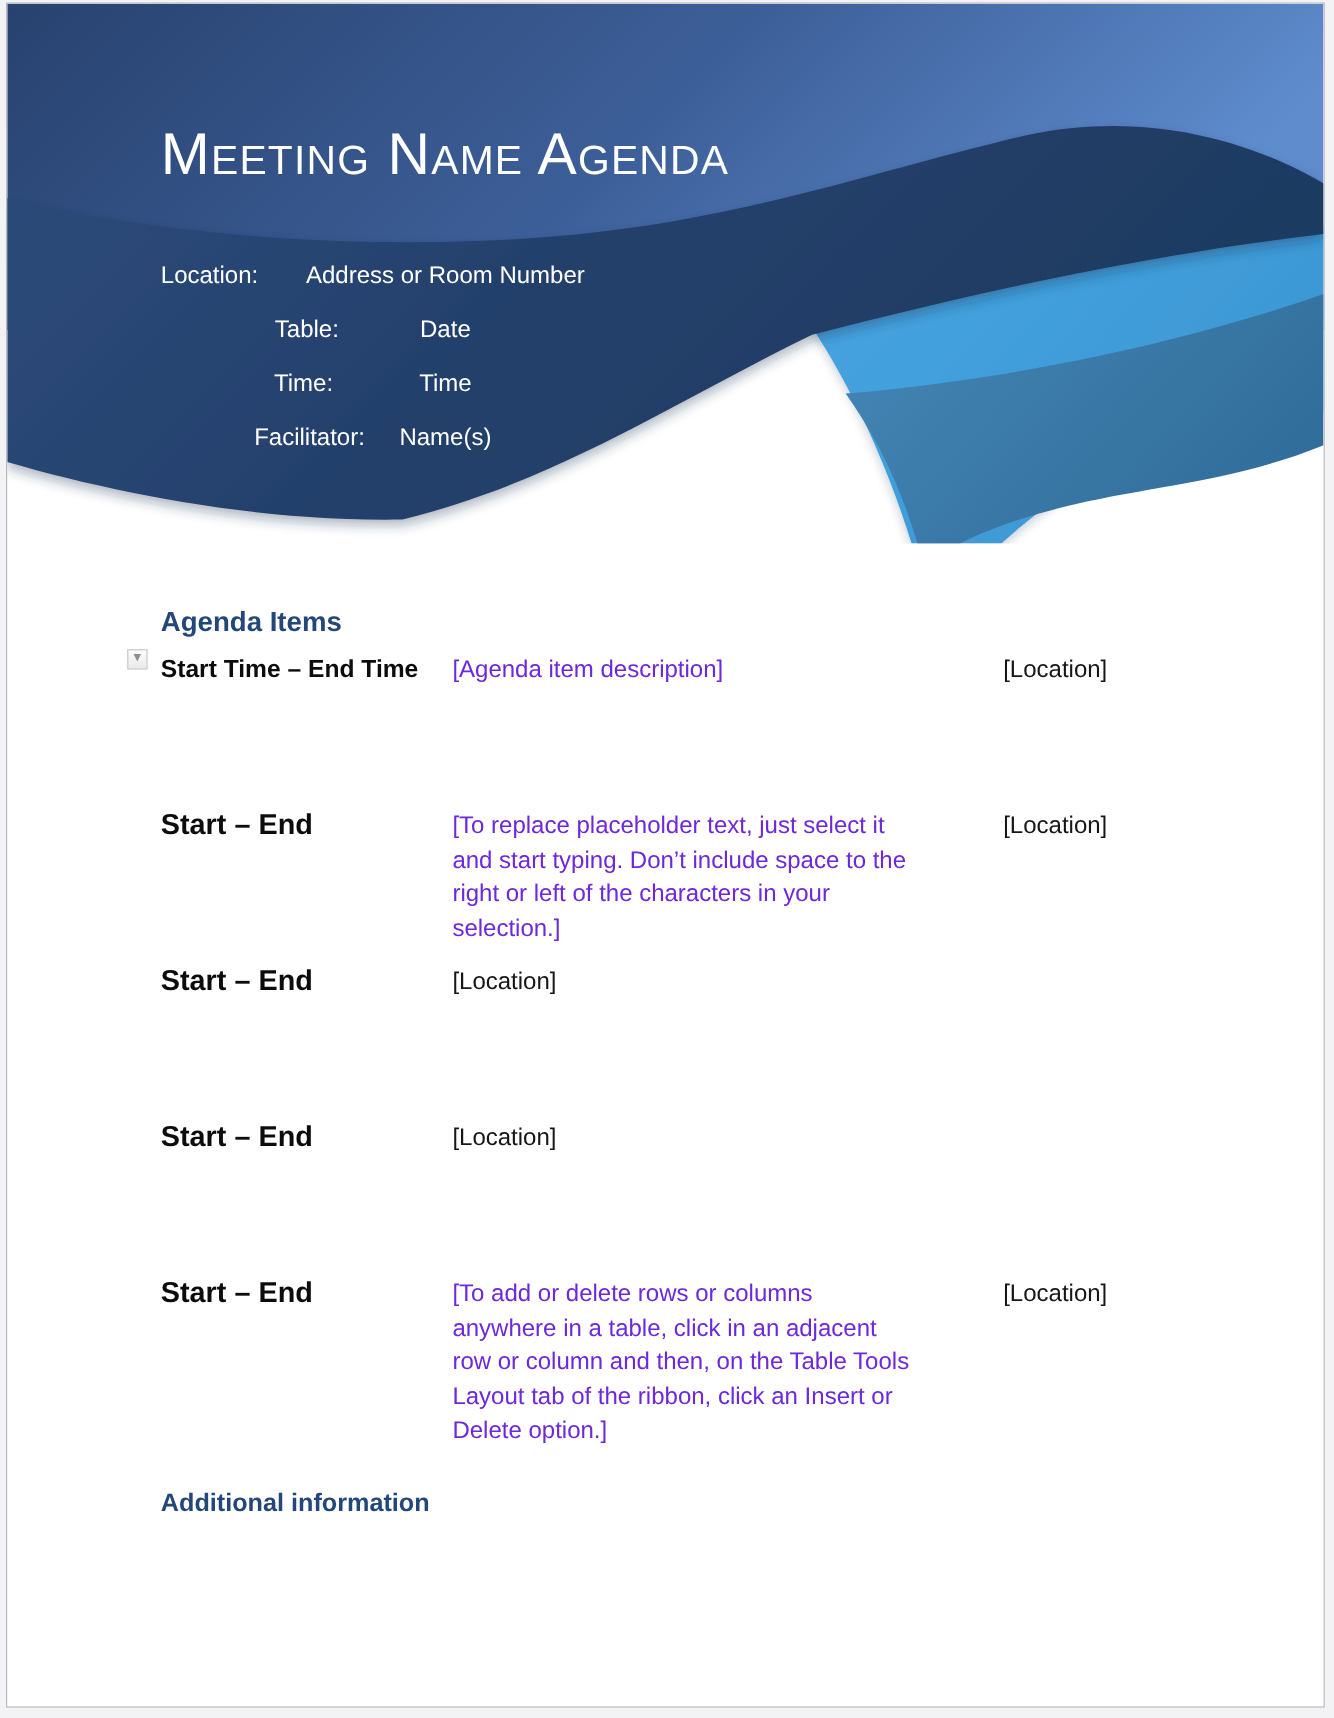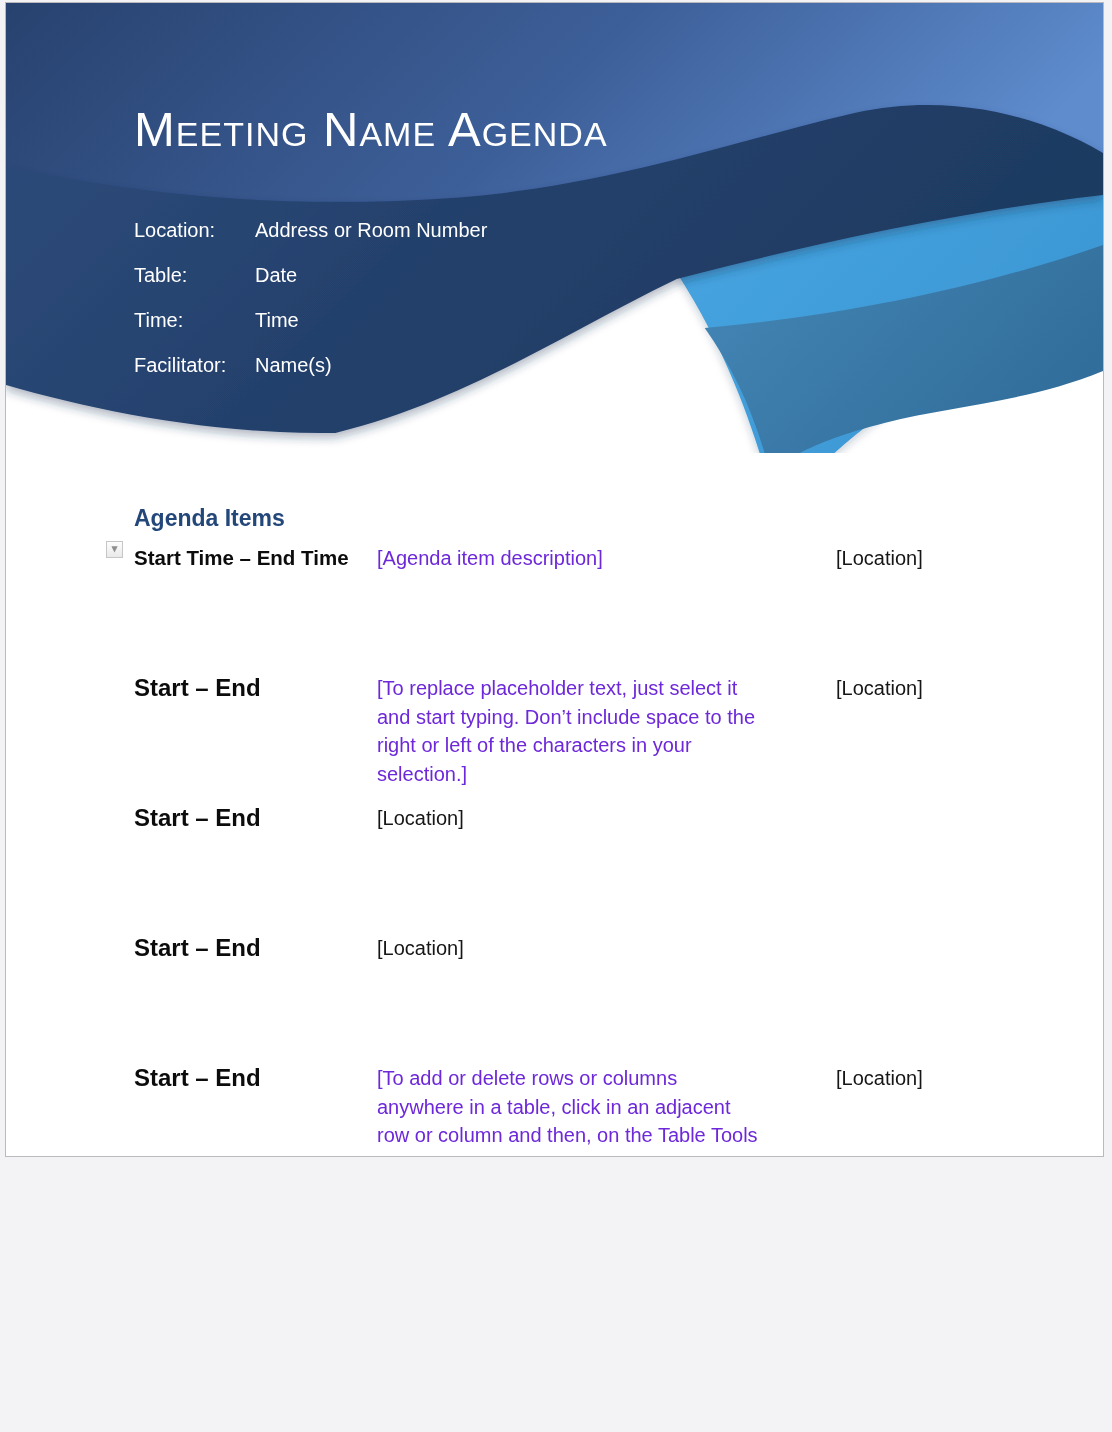--- a/index.html
+++ b/index.html
@@ -5,21 +5,21 @@
   html,body{margin:0;padding:0;}
   body{
     width:1112px;height:1432px;
     background:#f3f3f5;
     font-family:"Liberation Sans", sans-serif;
     -webkit-font-smoothing:antialiased;
   }
   .page{
     position:relative;
     margin:2px 6px 1px 5px;
-    width:1099px;height:1155px;
+    width:1099px;height:1421px;
     background:#ffffff;
     border:1px solid #b9b9be;
     overflow:hidden;
     box-sizing:border-box;
   }
   
   .header{position:relative;width:100%;height:450px;}
   .header svg{display:block;width:100%;height:450px;}
   .doc-title{
     position:absolute;left:128px;top:100px;
@@ -27,21 +27,21 @@
     font-size:49px;
     font-variant-caps:small-caps;
     font-variant:small-caps;
     letter-spacing:1px;
     line-height:1.1;
     white-space:nowrap;
   }
   .meta{
     position:absolute;left:128px;top:214px;
     display:flex;flex-direction:column;gap:19px;
-    color:#ffffff;font-size:20px;line-height:26px;
+    color:#ffffff;font-size:20px;line-height:26px;align-items:center;
   }
   .meta-row{display:flex;}
   .meta-label{width:121px;flex:0 0 121px;}
   .meta-value{white-space:nowrap;}
   
   .section-heading{
     margin:52px 0 0 128px;
     font-size:23px;font-weight:700;
     color:#24477a;
   }

